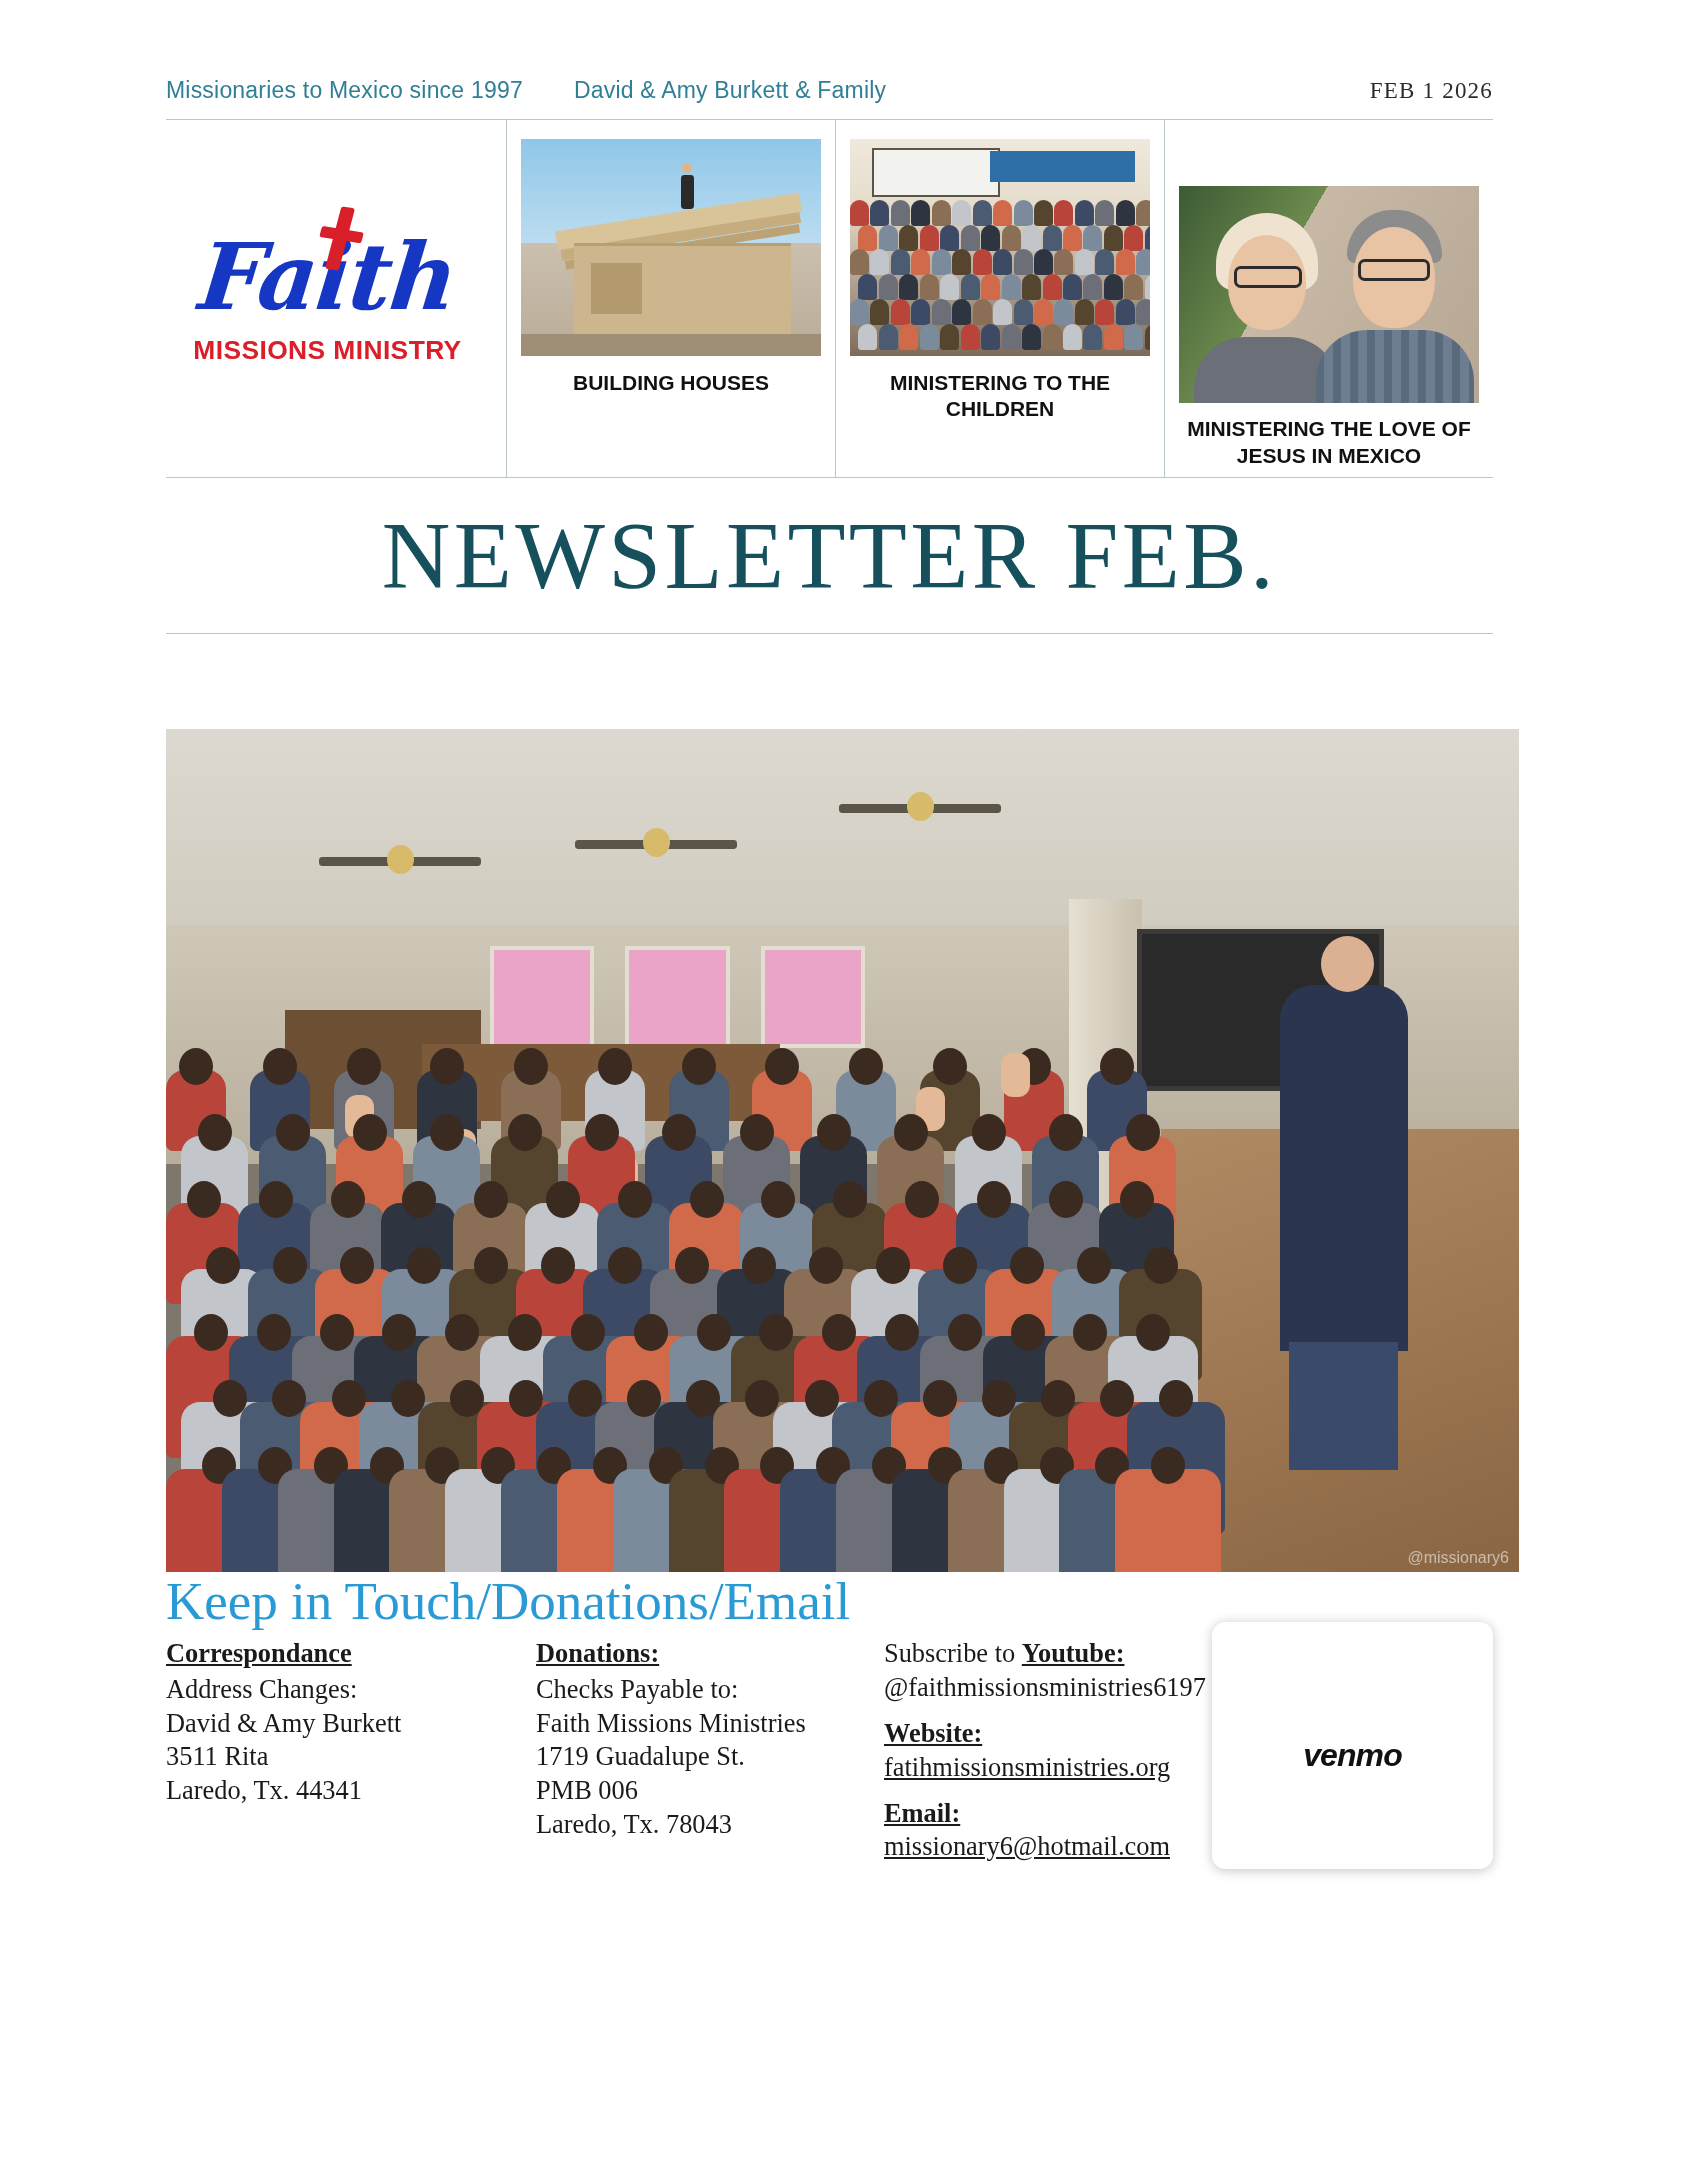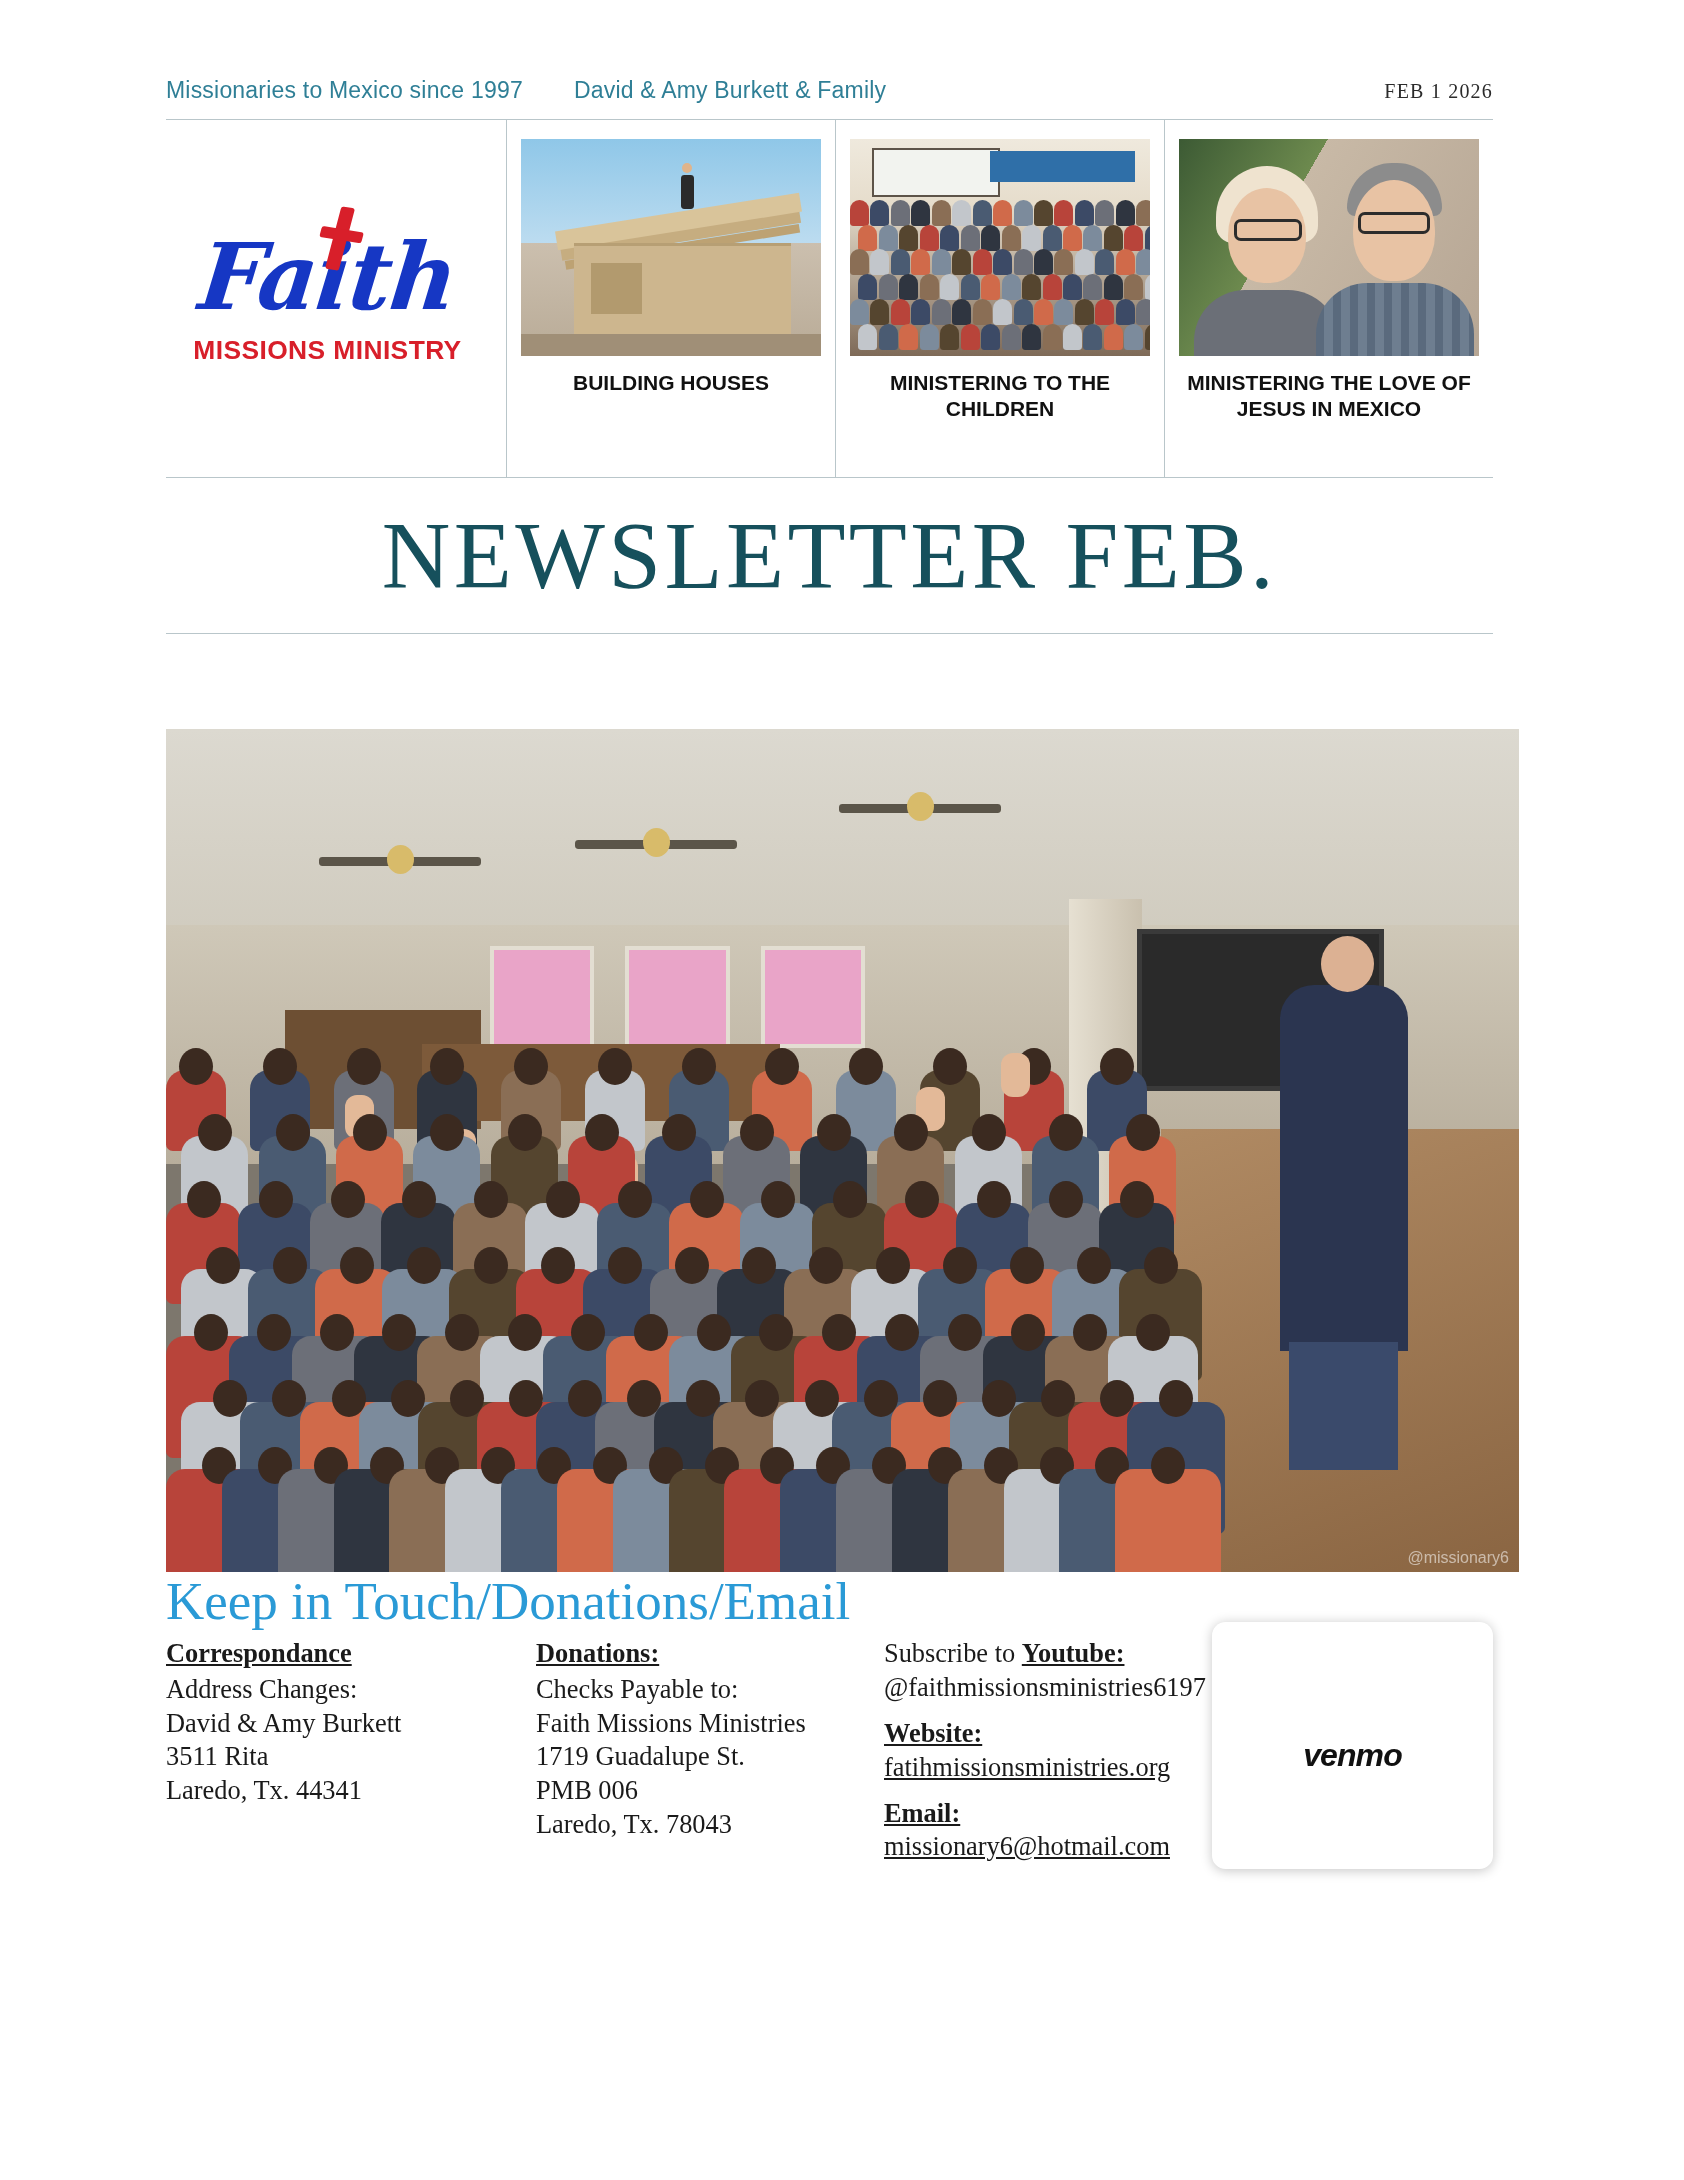--- a/index.html
+++ b/index.html
@@ -36,21 +36,21 @@
     display: flex;
     align-items: baseline;
     gap: 51px;
     font-family: "Liberation Sans", sans-serif;
     font-size: 23px;
     color: #2f7f96;
     letter-spacing: 0.2px;
   }
   .topbar-date {
     font-family: "Liberation Serif", serif;
-    font-size: 20px;
+    font-size: 23px;
     letter-spacing: 1.2px;
     color: #2b2b2b;
   }
 
   
   .masthead {
     display: flex;
     align-items: stretch;
     border-bottom: 1.7px solid #b9c6ca;
     height: 358px;
@@ -104,21 +104,21 @@
     margin-top: 12px;
   }
   .photo-cell {
     flex: 1;
     display: flex;
     flex-direction: column;
     align-items: center;
     padding: 19px 13.6px 8.5px 13.6px;
     border-right: 0.9px solid #b9c6ca;
   }
-  .photo-cell:last-child { border-right: none; }
+  .photo-cell:last-child { border-right: none; justify-content: flex-end; }
   .photo-cap {
     font-family: "Liberation Sans", sans-serif;
     font-weight: bold;
     font-size: 21px;
     text-align: center;
     line-height: 1.25;
     margin-top: 13.6px;
     color: #111;
   }
   .thumb {

